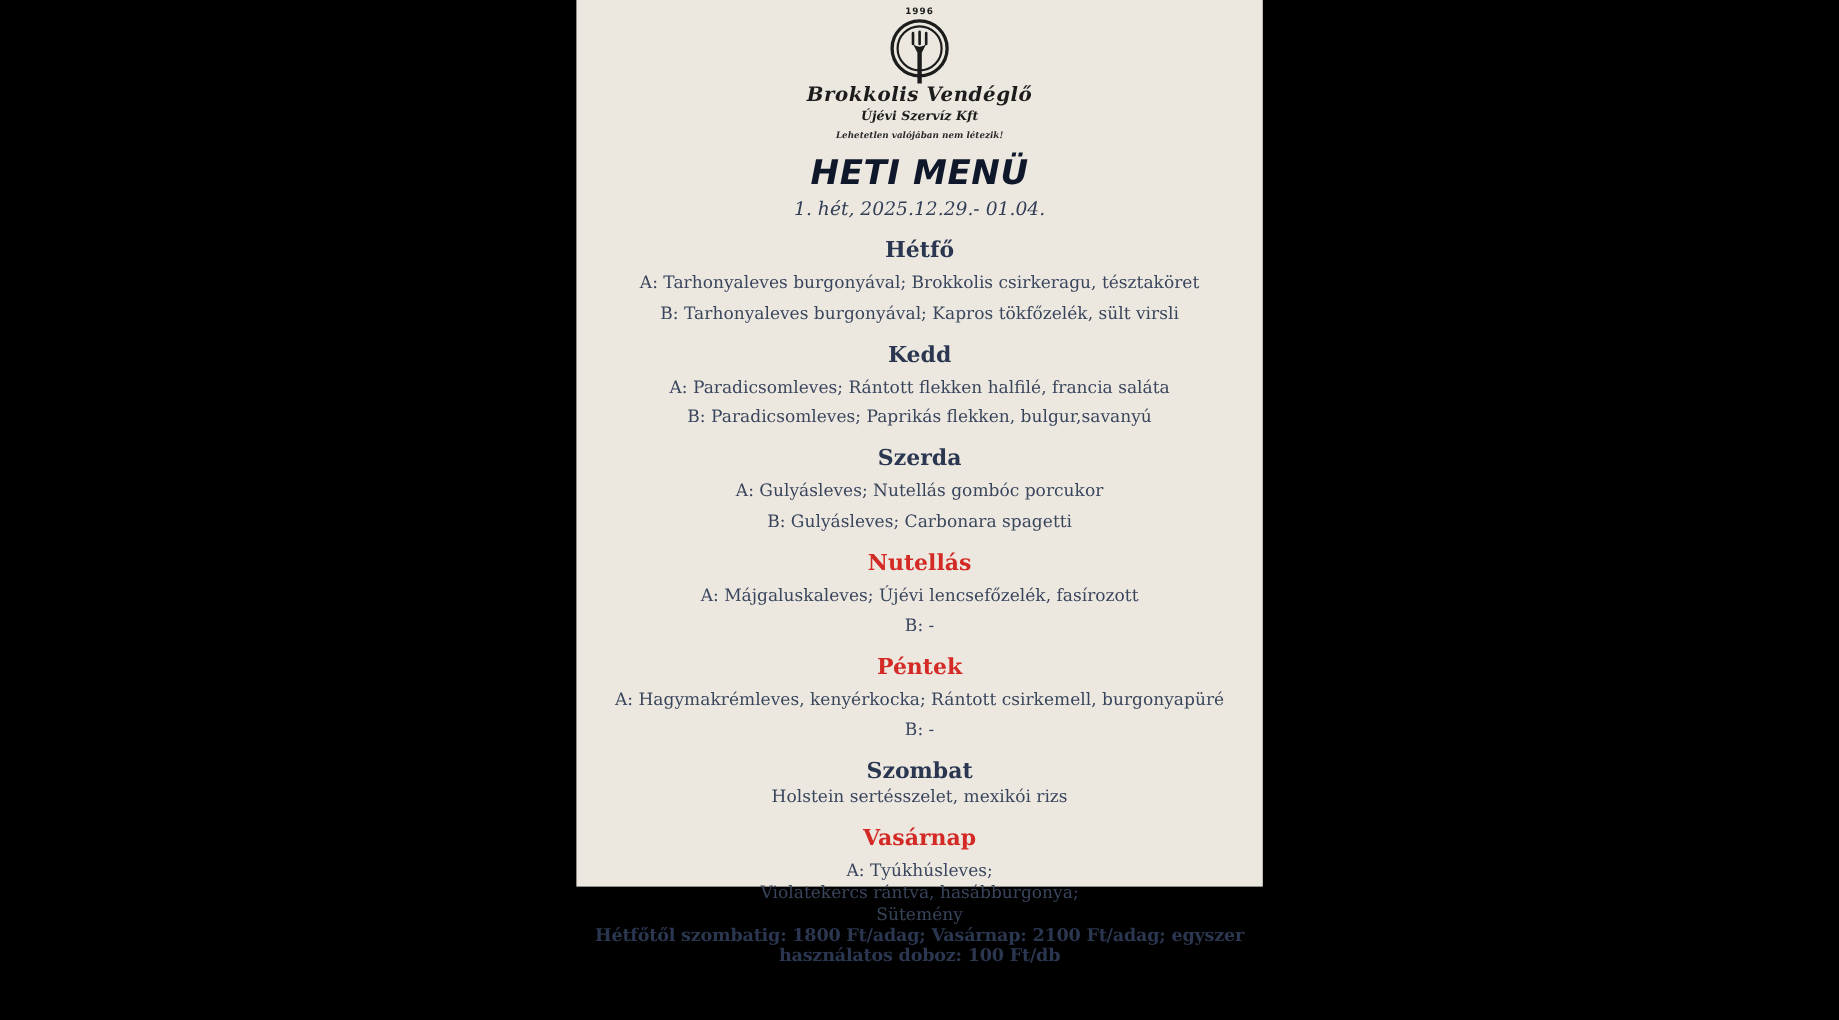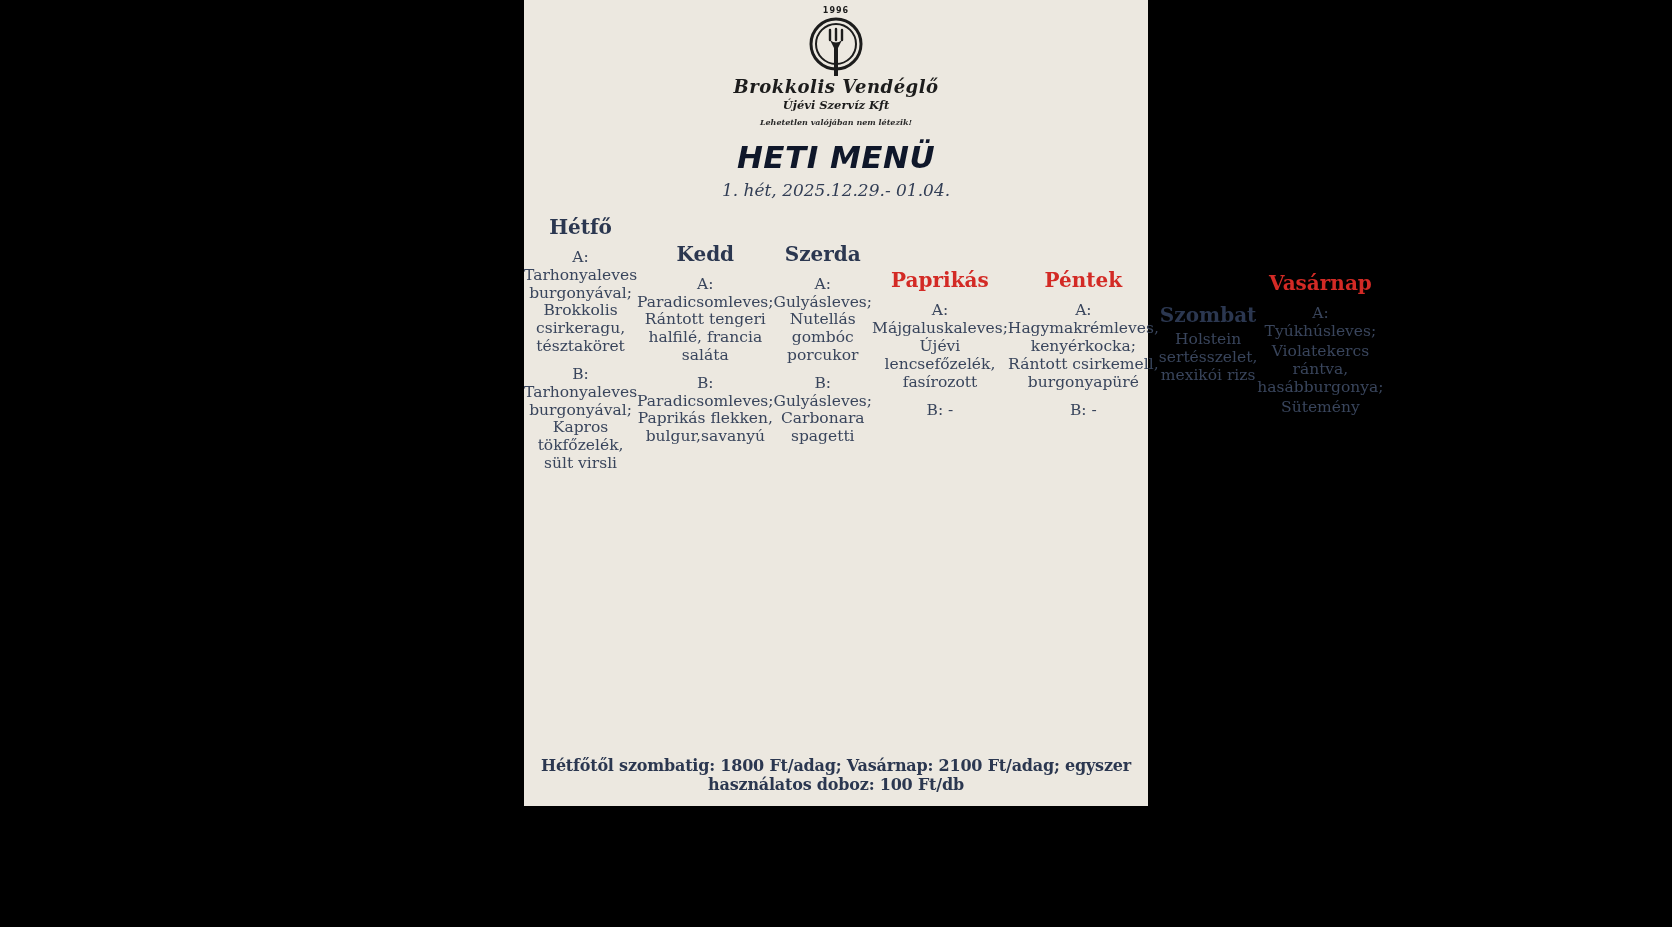--- a/index.html
+++ b/index.html
@@ -36,21 +36,21 @@
     font-family: "DejaVu Sans", "Liberation Sans", sans-serif;
     font-style: italic; font-weight: bold; font-size: 31px;
     color: #0f172a; margin-top: 12px; letter-spacing: 0.5px;
   }
   .menu-week {
     font-family: "DejaVu Serif", serif; font-style: italic;
     font-size: 17px; color: #323e55; margin-top: 5px;
   }
 
   
-  .days { width: 100%; display: flex; flex-direction: row; align-items: center; }
+  .days { width: 100%; display: flex; flex-direction: column; align-items: center; }
   .day-section { width: 100%; }
   .day-heading {
     font-family: "DejaVu Serif", serif; font-weight: bold; font-size: 20px;
     color: #2b3750; margin-top: 15px; margin-bottom: 4px;
   }
   .day-section.red .day-heading { color: #d32a25; }
   .entry { margin: 0; }
   .entry-line {
     font-family: "DejaVu Serif", serif; font-size: 15.5px; color: #39455c;
     line-height: 1.15; margin-top: 10px;
@@ -94,39 +94,39 @@
           <div class="entry-line">A: Tarhonyaleves burgonyával; Brokkolis csirkeragu, tésztaköret</div>
         </div>
         <div class="entry">
           <div class="entry-line">B: Tarhonyaleves burgonyával; Kapros tökfőzelék, sült virsli</div>
         </div>
       </div>
 
       <div class="day-section">
         <div class="day-heading">Kedd</div>
         <div class="entry">
-          <div class="entry-line">A: Paradicsomleves; Rántott tengeri halfilé, francia saláta</div>
+          <div class="entry-line">A: Paradicsomleves; Rántott flekken halfilé, francia saláta</div>
         </div>
         <div class="entry">
           <div class="entry-line">B: Paradicsomleves; Paprikás flekken, bulgur,savanyú</div>
         </div>
       </div>
 
       <div class="day-section">
         <div class="day-heading">Szerda</div>
         <div class="entry">
           <div class="entry-line">A: Gulyásleves; Nutellás gombóc porcukor</div>
         </div>
         <div class="entry">
           <div class="entry-line">B: Gulyásleves; Carbonara spagetti</div>
         </div>
       </div>
 
       <div class="day-section red">
-        <div class="day-heading">Paprikás</div>
+        <div class="day-heading">Nutellás</div>
         <div class="entry">
           <div class="entry-line">A: Májgaluskaleves; Újévi lencsefőzelék, fasírozott</div>
         </div>
         <div class="entry">
           <div class="entry-line">B: -</div>
         </div>
       </div>
 
       <div class="day-section red">
         <div class="day-heading">Péntek</div>

